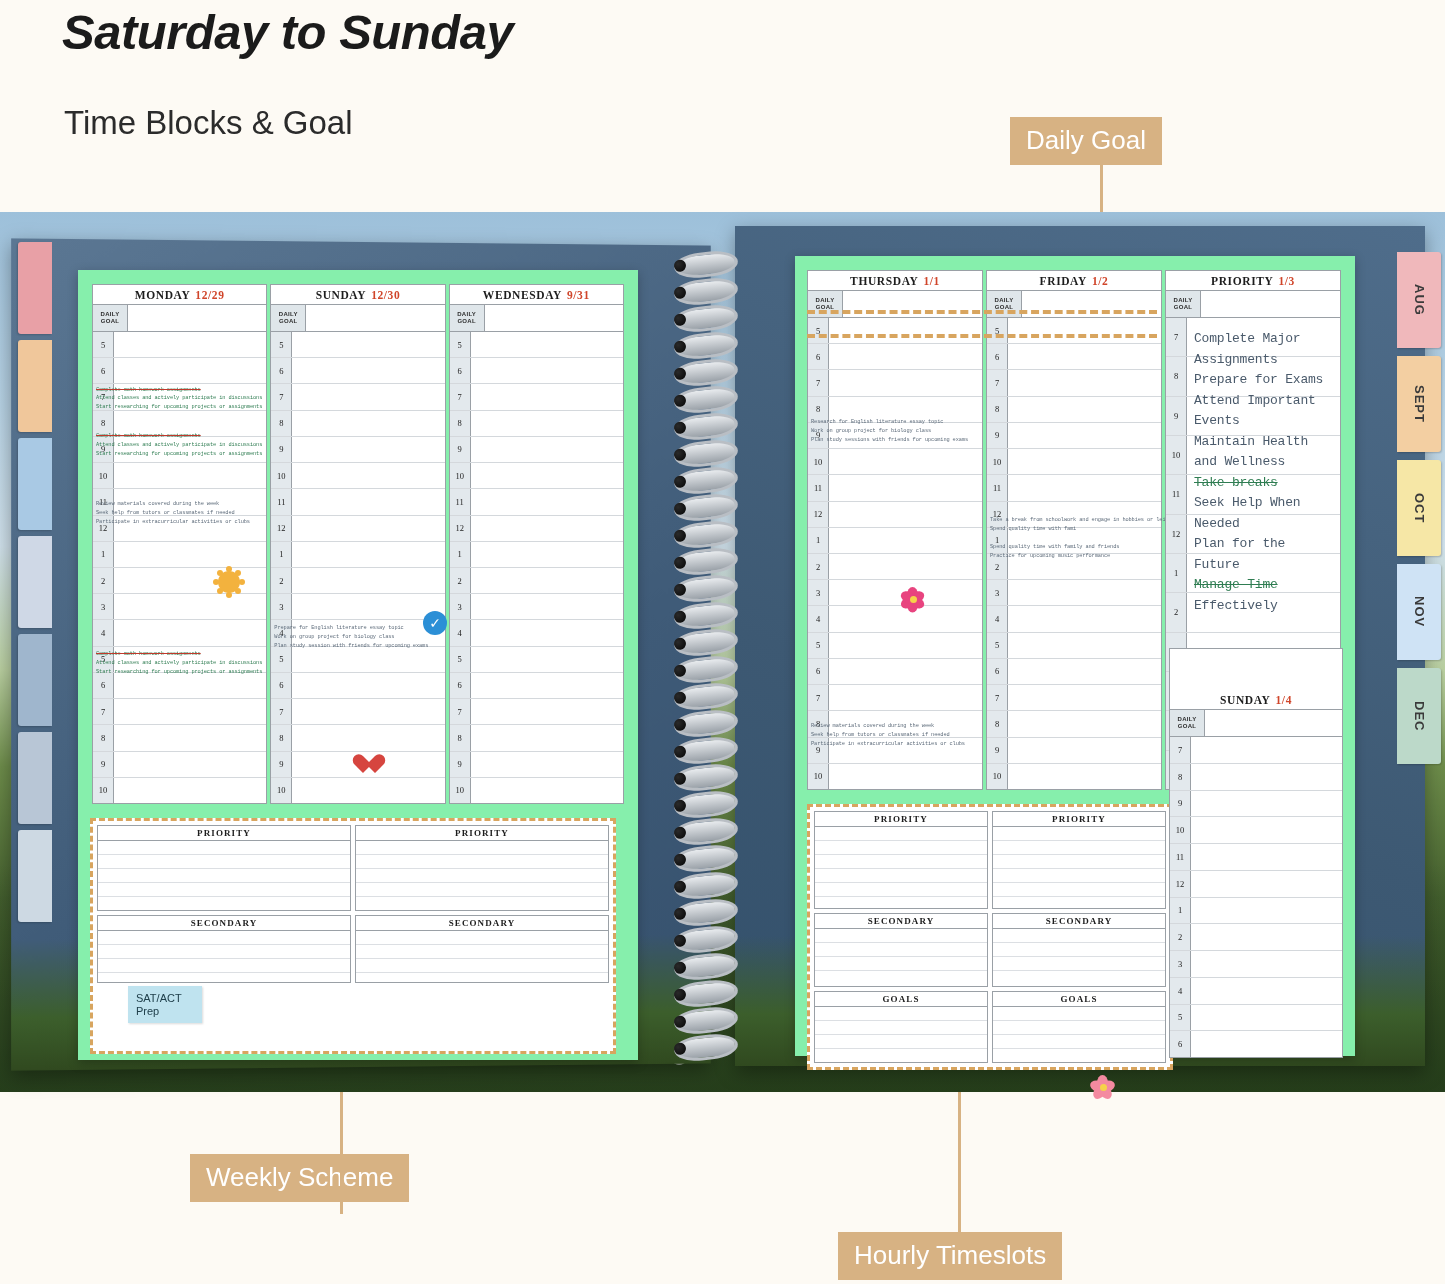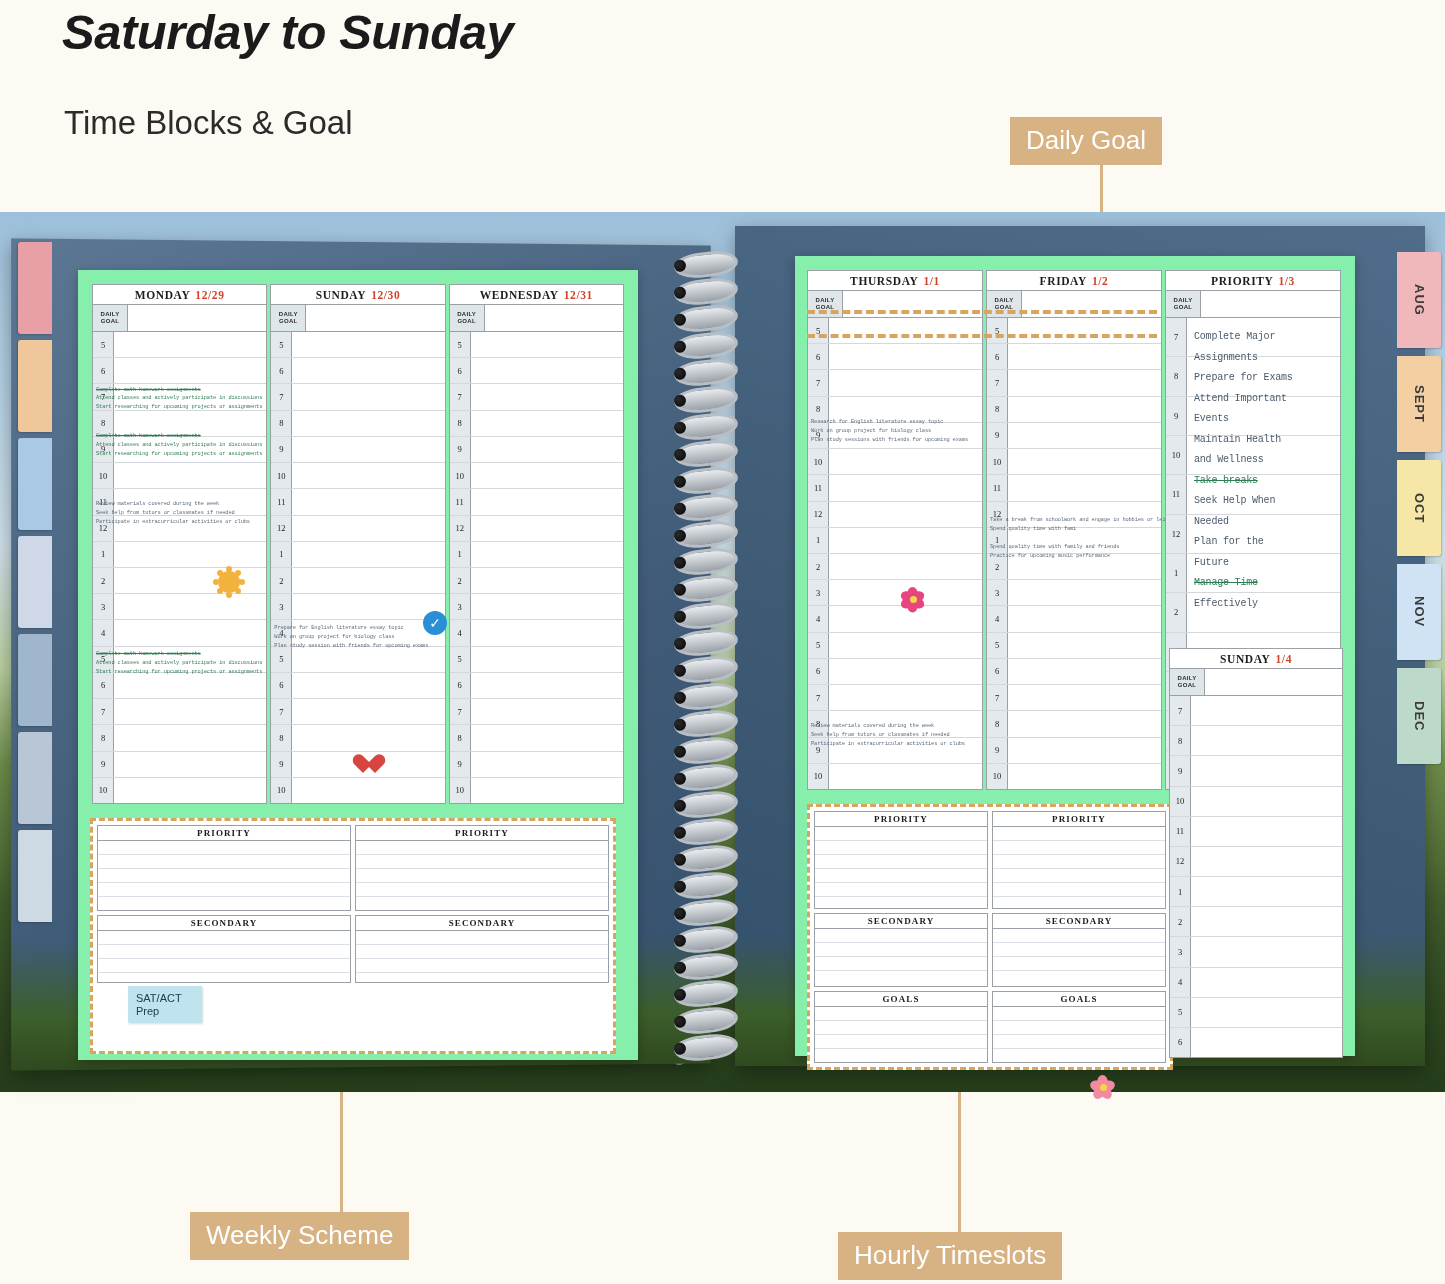--- a/index.html
+++ b/index.html
@@ -354,36 +354,36 @@
   .flower .c {
     position:absolute; left:10px; top:10px; width:7px; height:7px;
     border-radius:50%; background:#f6d34a; z-index:2;
   }
   .flower-pink .p { background: #f48aa0; }
 
   
   .satlist {
     position: absolute;
     font-family: "Liberation Mono", monospace;
-    font-size: 10px;
+    font-size: 13px;
     color: #4a5a6b;
     letter-spacing: -0.2px;
     white-space: nowrap;
   }
 </style>
 </head>
 <body>
 
 <div class="hdr-title">Saturday to Sunday</div>
 <div class="hdr-sub">Time Blocks &amp; Goal</div>
 
 <div class="callout" style="left:1010px; top:117px;">Daily Goal</div>
 <div class="leader" style="left:1100px; top:162px; height:125px;"></div>
 
-<div class="callout" style="left:190px; top:1212px;text-align:center;">Weekly Scheme</div>
+<div class="callout" style="left:190px; top:1154px;text-align:center;">Weekly Scheme</div>
 <div class="leader" style="left:340px; top:1068px; height:146px;"></div>
 
 <div class="callout" style="left:838px; top:1232px;">Hourly Timeslots</div>
 <div class="leader" style="left:958px; top:1060px; height:174px;"></div>
 
 <div class="stage">
   <div class="photo"></div>
 
   <div class="book">
 
@@ -593,21 +593,21 @@
               <div class="hrow">
                 <div class="hnum">10</div>
                 <div class="hline"></div>
               </div>
             </div>
             <div class="note" style="top: 340px;">Prepare for English literature essay topic</div>
             <div class="note" style="top: 349px;">Work on group project for biology class</div>
             <div class="note" style="top: 358px;">Plan study session with friends for upcoming exams</div>
           </div>
           <div class="col">
-            <div class="col-head"><span>WEDNESDAY</span><span class="date">12/31</span></div>
+            <div class="col-head"><span>WEDNESDAY</span><span class="date">9/31</span></div>
             <div class="goalrow">
               <div class="goal-label">DAILY GOAL</div>
               <div class="goal-box"></div>
             </div>
             <div class="hours">
               <div class="hrow">
                 <div class="hnum">5</div>
                 <div class="hline"></div>
               </div>
               <div class="hrow">
@@ -1076,21 +1076,21 @@
             <div class="blines">
               <div class="ln"></div>
                 <div class="ln"></div>
               <div class="ln"></div>
             </div>
           </div>
         </div>
       </div>
 
       <div class="col" id="sunday-col" style="position:absolute; left:374px; top:392px; width:172px; height:408px;">
-          <div class="col" style="width: 100%; height: 100%; border: none;">
+          <div class="col" style="width: 100%; height: 100%; border: none; margin-top: 41px;">
             <div class="col-head"><span>SUNDAY</span><span class="date">1/4</span></div>
             <div class="goalrow">
               <div class="goal-label">DAILY GOAL</div>
               <div class="goal-box"></div>
             </div>
             <div class="hours">
               <div class="hrow">
                 <div class="hnum">7</div>
                 <div class="hline"></div>
               </div>

